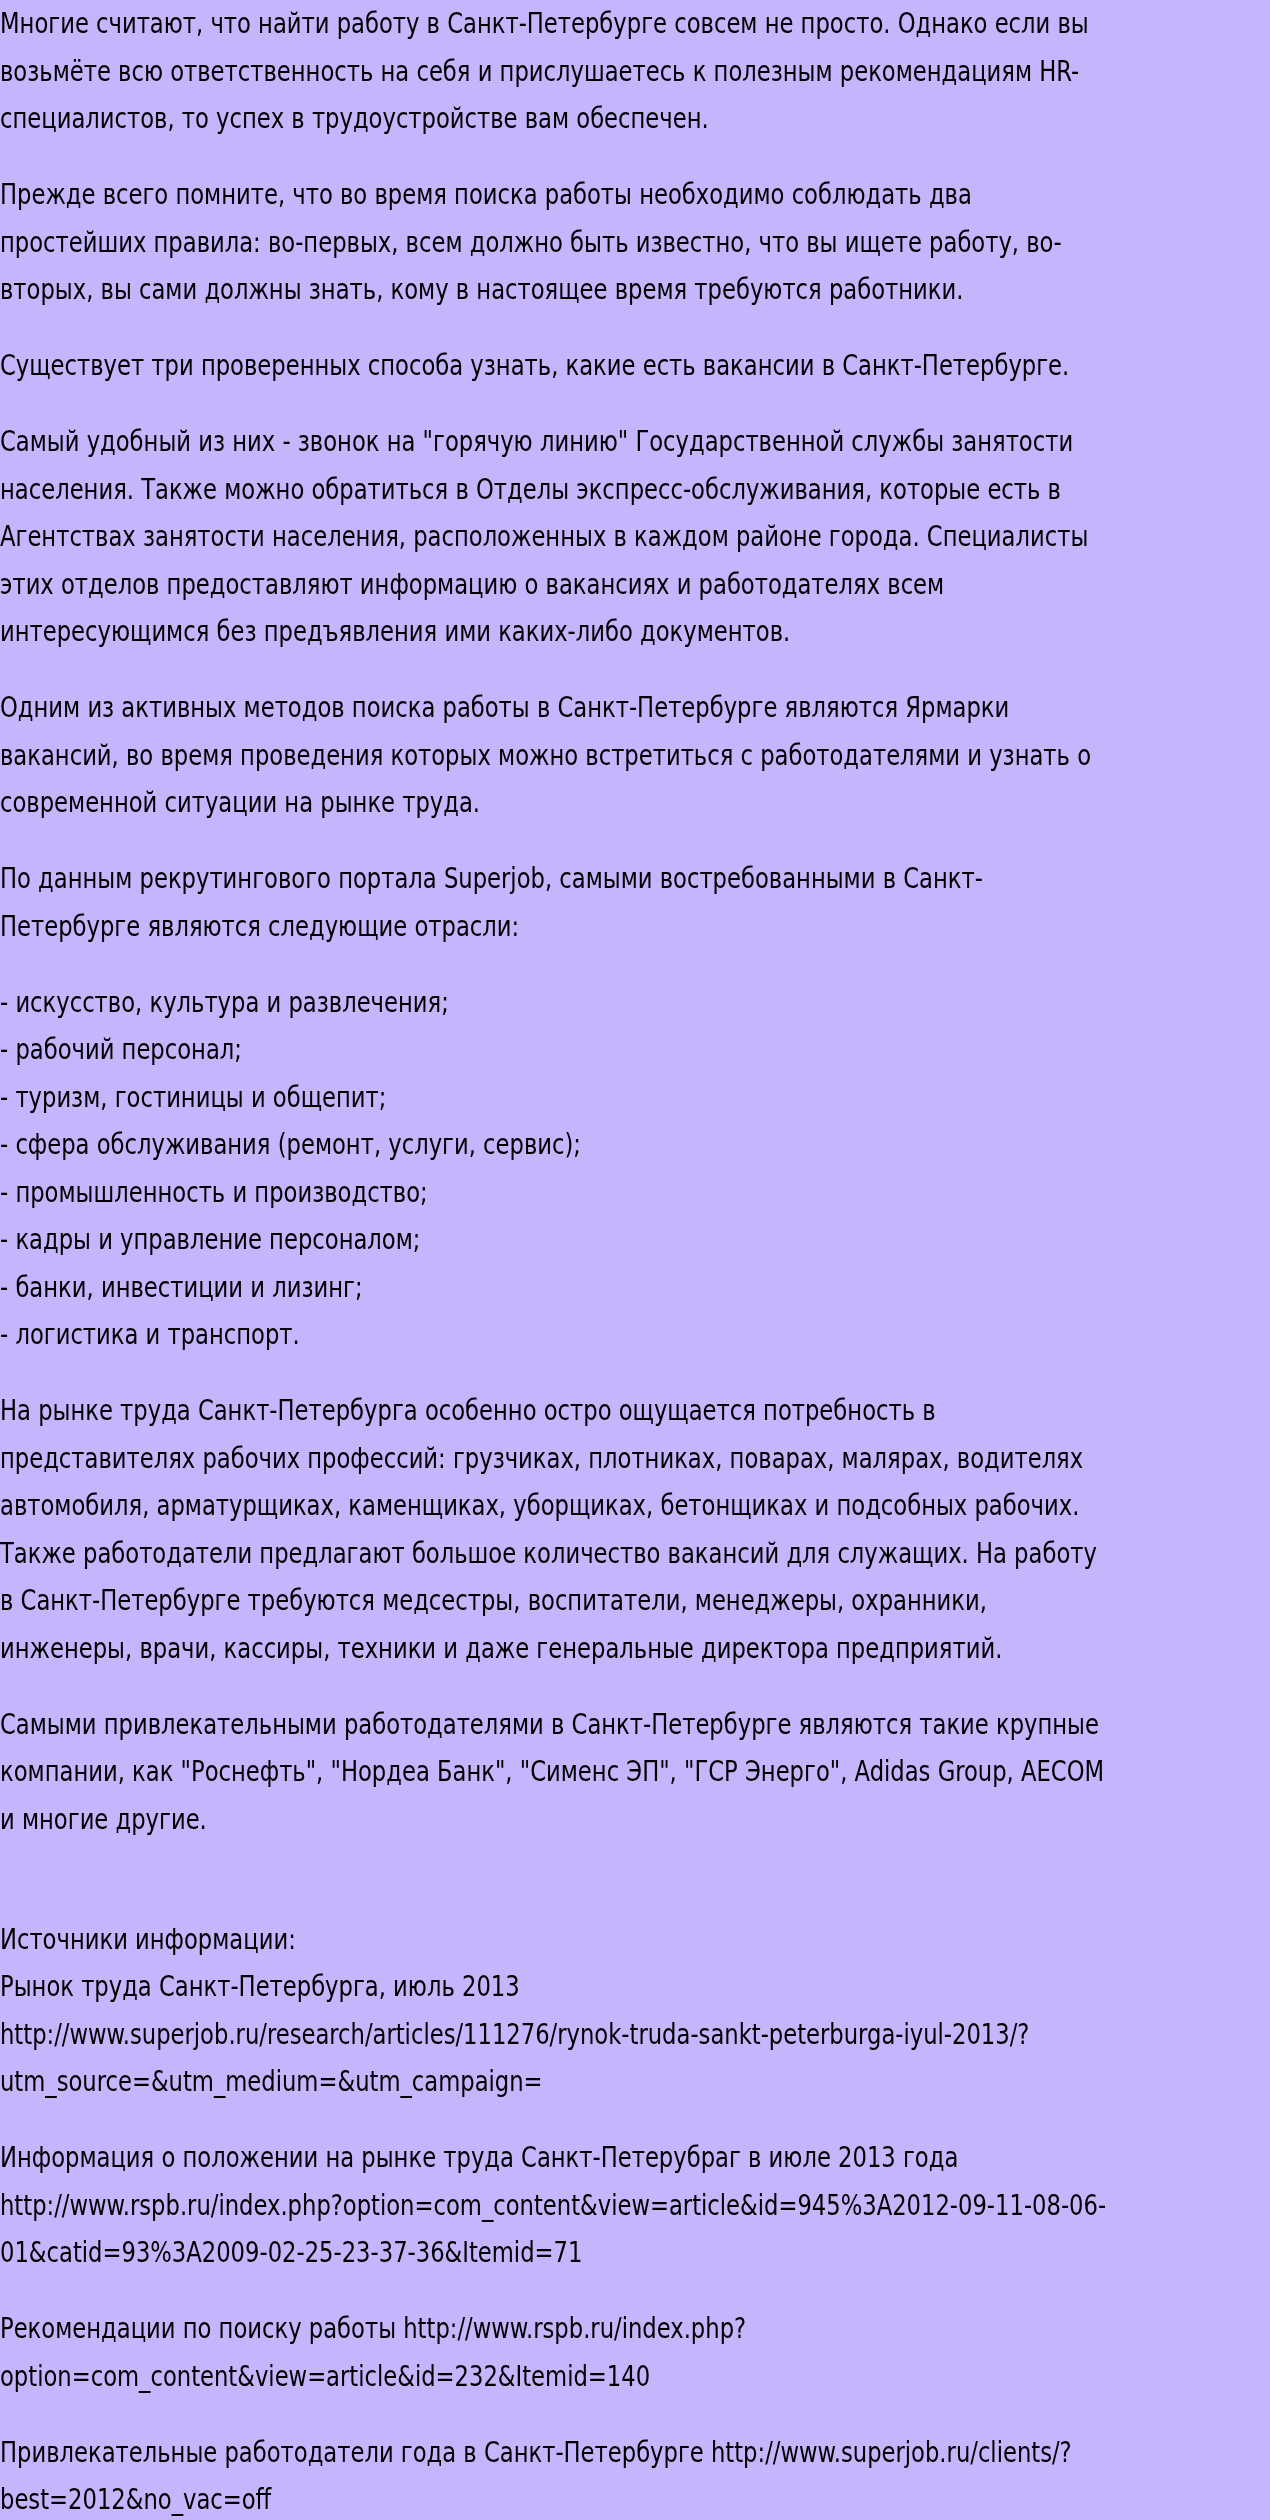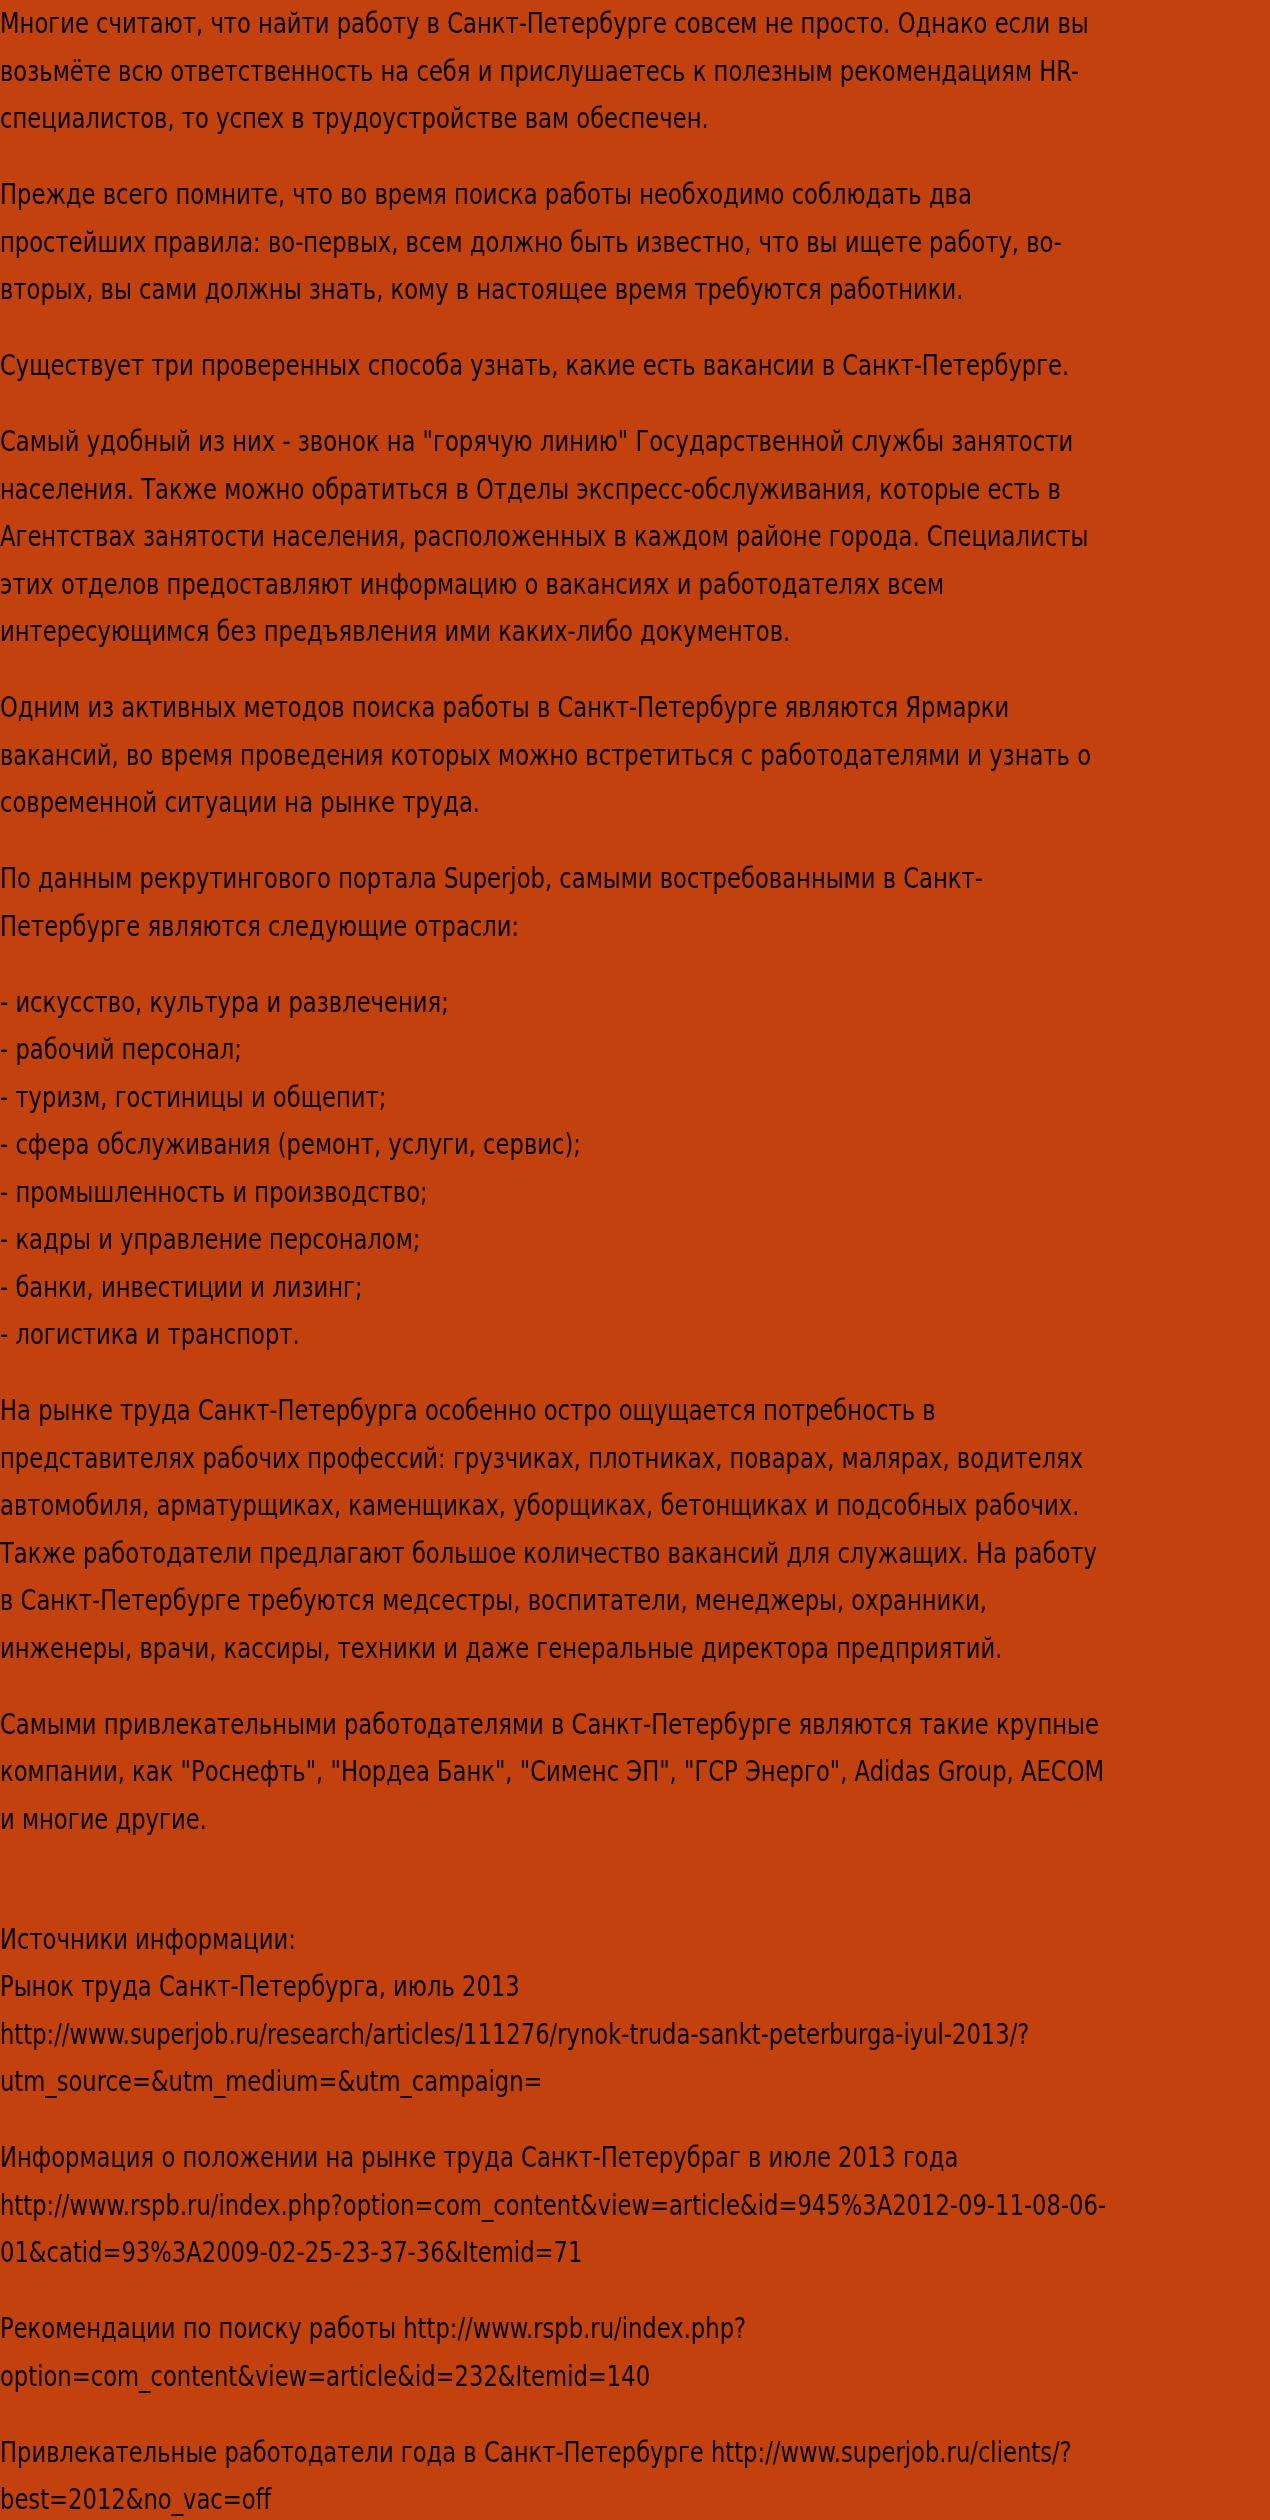--- a/index.html
+++ b/index.html
@@ -4,21 +4,21 @@
 <style>
   html, body {
     margin: 0;
     padding: 0;
     background: #ffffff;
   }
   .page {
     position: relative;
     width: 1270px;
     height: 2520px;
-    background: #c2410c;
+    background: #c4b5fd;
     overflow: hidden;
   }
   
   .content {
     width: 1412px;
     transform: scaleX(0.90);
     transform-origin: 0 0;
     color: #000000;
     font-family: "DejaVu Sans", sans-serif;
     font-size: 28px;

